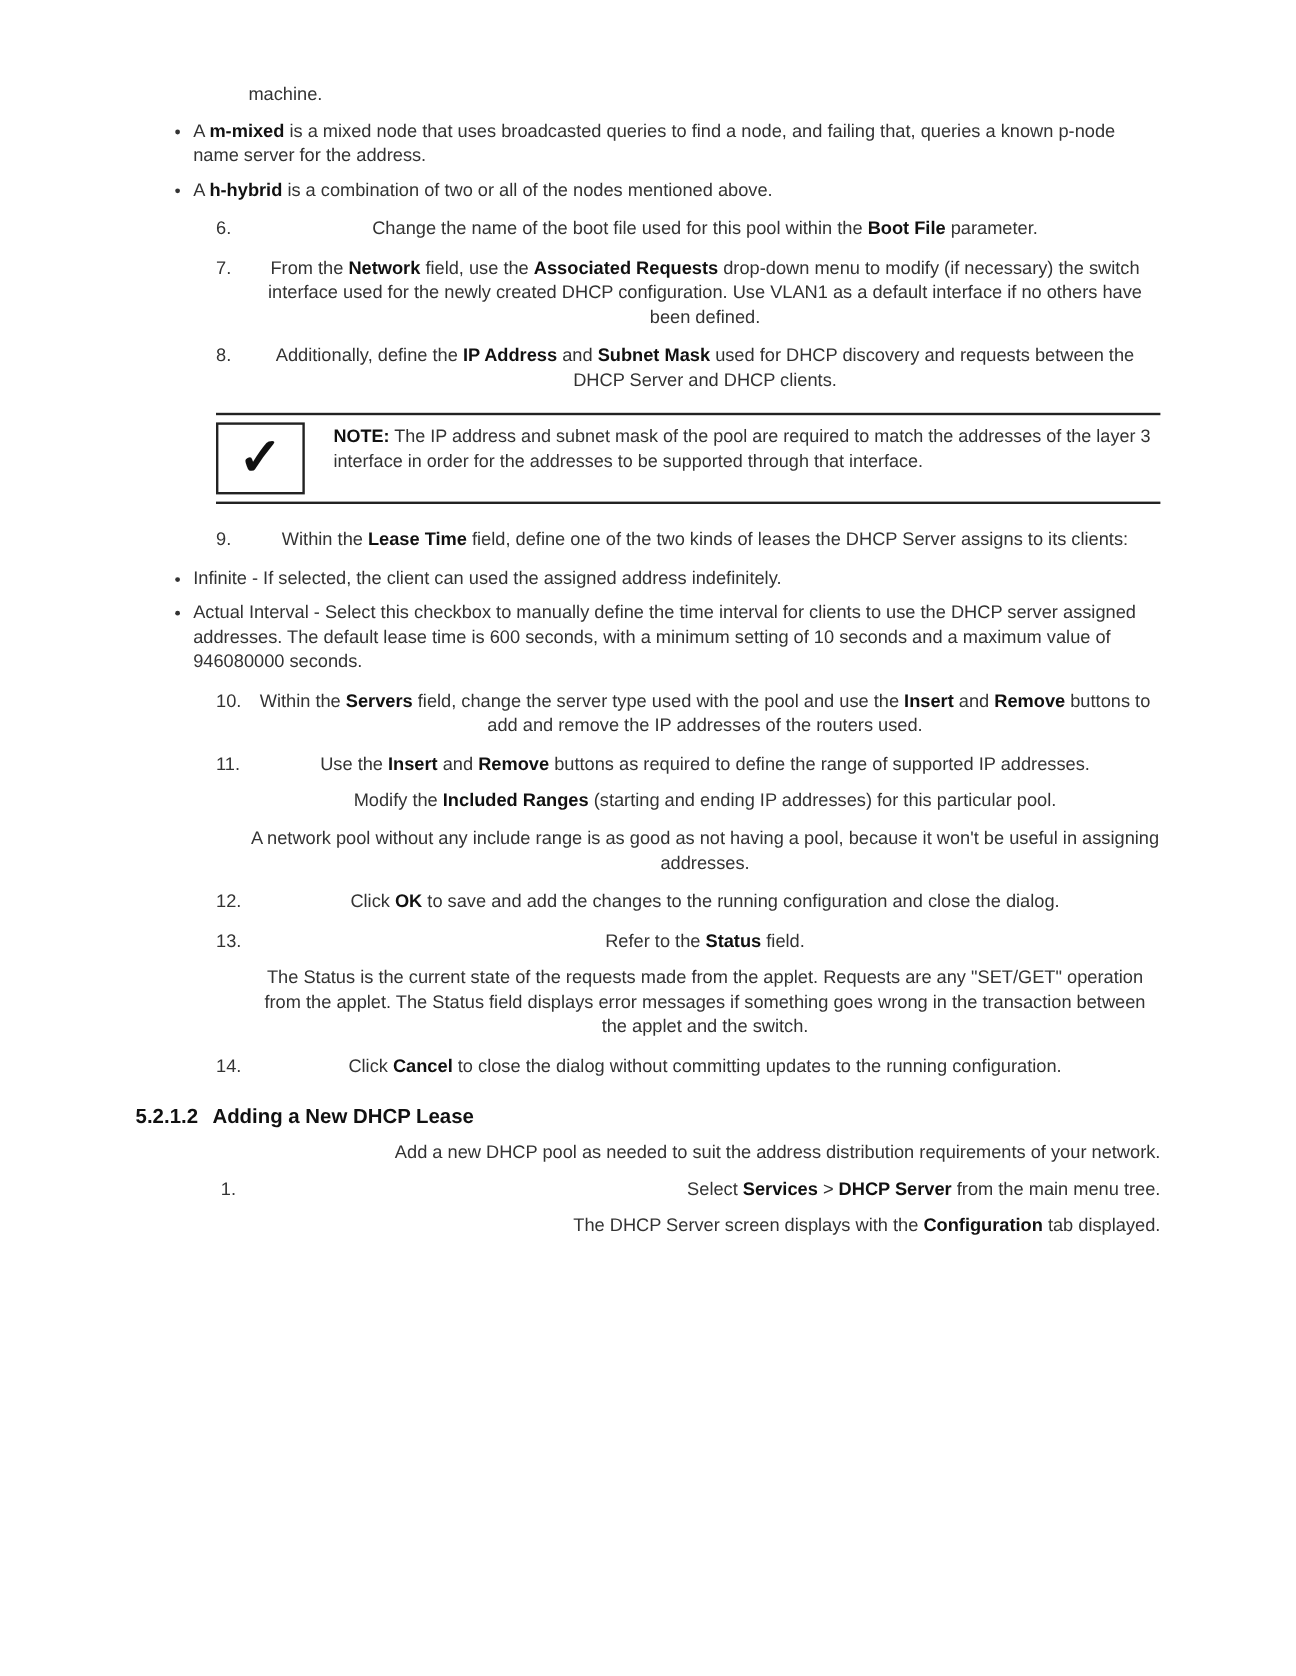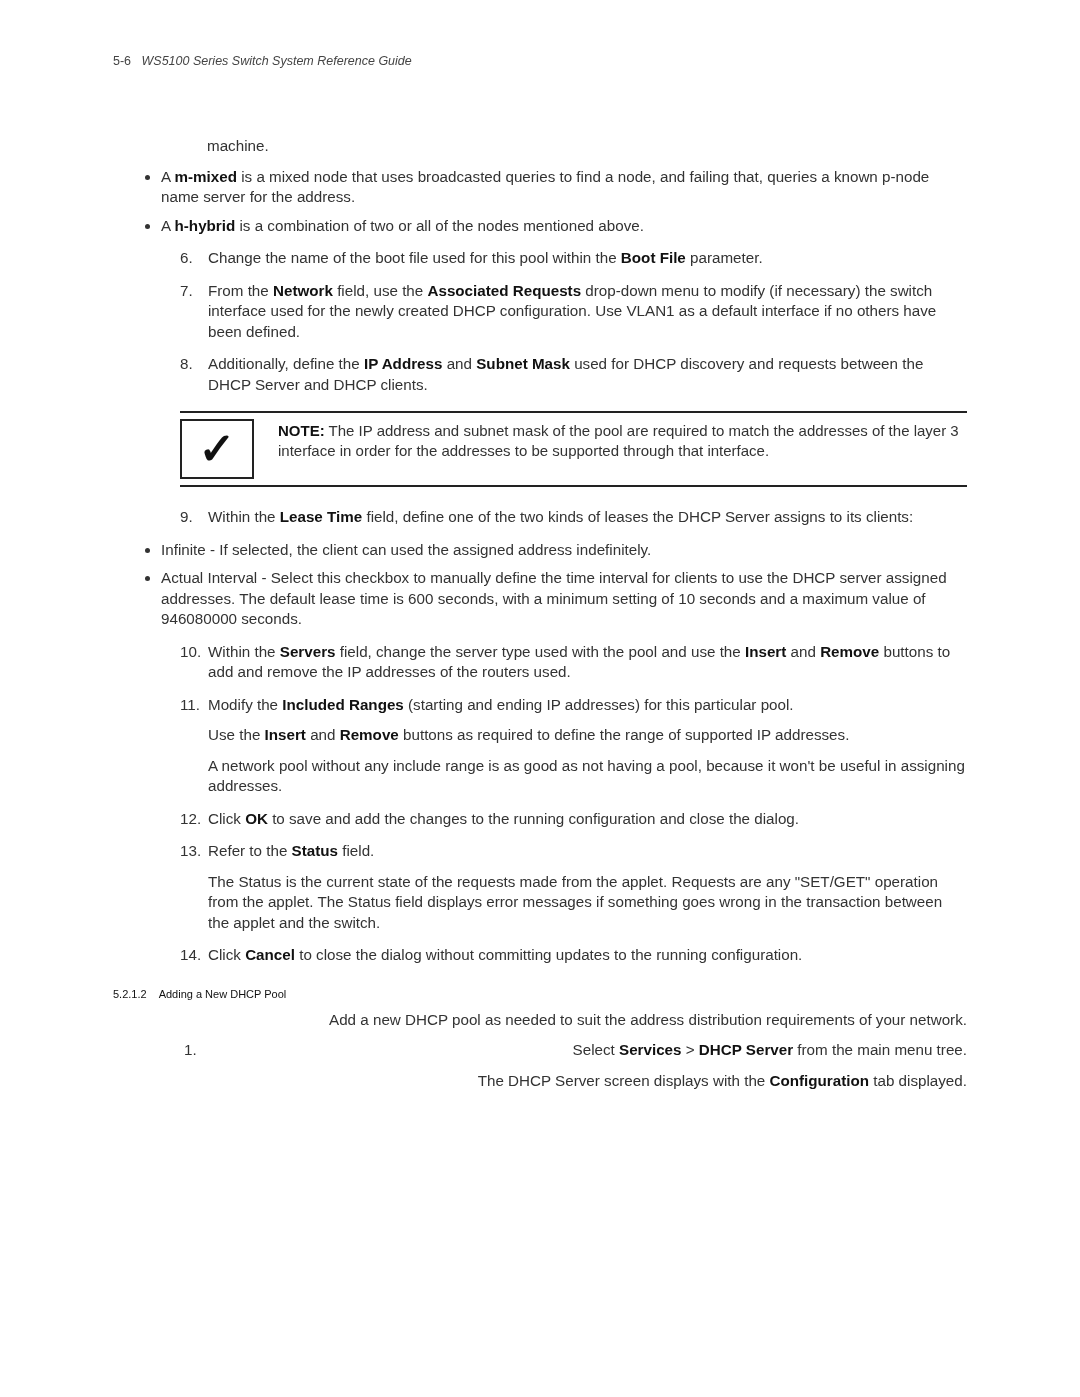--- a/index.html
+++ b/index.html
@@ -32,20 +32,21 @@
   .body-text {
     font-size: 15.2px;
     line-height: 1.35;
     color: #333;
   }
   ol.steps {
     margin: 0;
     padding-left: 95px;
     list-style: none;
     counter-reset: step 5;
+    text-align: center;
   }
   ol.steps > li {
     position: relative;
     margin-bottom: 12px;
   }
   ol.steps > li::before {
     counter-increment: step;
     content: counter(step) ".";
     position: absolute;
     left: -28px;
@@ -96,22 +97,22 @@
     color: #111;
     line-height: 1;
     flex-shrink: 0;
   }
   .note-text {
     font-size: 15px;
     line-height: 1.35;
     padding-top: 2px;
   }
   .section-heading {
-    font-size: 11px;
-    font-weight: normal;
+    font-size: 17px;
+    font-weight: bold;
     color: #111;
     margin: 22px 0 10px 0;
     display: flex;
     gap: 12px;
   }
   .section-num {
     white-space: nowrap;
   }
   .section-body {
     margin-left: 67px;
@@ -142,24 +143,20 @@
   }
   .step-list-new > li p {
     margin: 10px 0 0 0;
   }
 </style>
 </head>
 <body>
 
 <div class="page">
 
-  <div class="page-header">
-    <span class="page-number">5-6</span>
-    &nbsp;&nbsp;<span>WS5100 Series Switch System Reference Guide</span>
-  </div>
 
   <p class="body-text first-indent">machine.</p>
 
   <ul class="bullets sub-indent">
     <li class="body-text">
       <span>A </span><span class="bold-term">m-mixed</span><span> is a mixed node that uses broadcasted queries to find a node, and failing that, queries a known p-node name server for the address.</span>
     </li>
     <li class="body-text">
       <span>A </span><span class="bold-term">h-hybrid</span><span> is a combination of two or all of the nodes mentioned above.</span>
     </li>
@@ -193,39 +190,39 @@
   <ul class="bullets sub-indent">
     <li class="body-text">Infinite - If selected, the client can used the assigned address indefinitely.</li>
     <li class="body-text">Actual Interval - Select this checkbox to manually define the time interval for clients to use the DHCP server assigned addresses. The default lease time is 600 seconds, with a minimum setting of 10 seconds and a maximum value of 946080000 seconds.</li>
   </ul>
 
   <ol class="steps from10 body-text">
     <li>
       <span>Within the </span><span class="bold-term">Servers</span><span> field, change the server type used with the pool and use the </span><span class="bold-term">Insert</span><span> and </span><span class="bold-term">Remove</span><span> buttons to add and remove the IP addresses of the routers used.</span>
     </li>
     <li class="step-body">
+      <p><span>Use the </span><span class="bold-term">Insert</span><span> and </span><span class="bold-term">Remove</span><span> buttons as required to define the range of supported IP addresses.</span></p>
       <p><span>Modify the </span><span class="bold-term">Included Ranges</span><span> (starting and ending IP addresses) for this particular pool.</span></p>
-      <p><span>Use the </span><span class="bold-term">Insert</span><span> and </span><span class="bold-term">Remove</span><span> buttons as required to define the range of supported IP addresses.</span></p>
       <p>A network pool without any include range is as good as not having a pool, because it won't be useful in assigning addresses.</p>
     </li>
     <li>
       <span>Click </span><span class="bold-term">OK</span><span> to save and add the changes to the running configuration and close the dialog.</span>
     </li>
     <li class="step-body">
       <p><span>Refer to the </span><span class="bold-term">Status</span><span> field.</span></p>
       <p>The Status is the current state of the requests made from the applet. Requests are any "SET/GET" operation from the applet. The Status field displays error messages if something goes wrong in the transaction between the applet and the switch.</p>
     </li>
     <li>
       <span>Click </span><span class="bold-term">Cancel</span><span> to close the dialog without committing updates to the running configuration.</span>
     </li>
   </ol>
 
   <div class="section-heading">
     <span class="section-num">5.2.1.2</span>
-    <span>Adding a New DHCP Pool</span>
+    <span>Adding a New DHCP Lease</span>
   </div>
 
   <div class="section-body">
     <p>Add a new DHCP pool as needed to suit the address distribution requirements of your network.</p>
     <ol class="step-list-new">
       <li>
         <span>Select </span><span class="bold-term">Services</span><span> &gt; </span><span class="bold-term">DHCP Server</span><span> from the main menu tree.</span>
         <p><span>The DHCP Server screen displays with the </span><span class="bold-term">Configuration</span><span> tab displayed.</span></p>
       </li>
     </ol>

